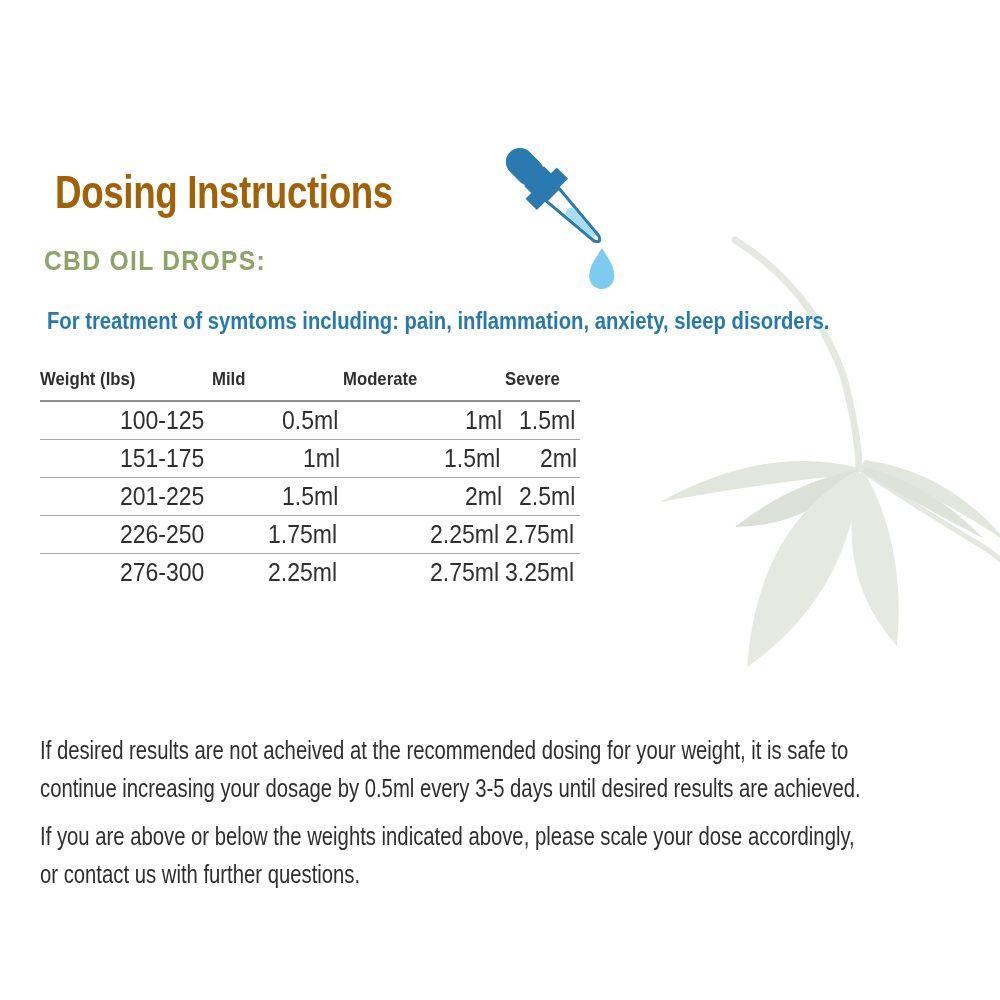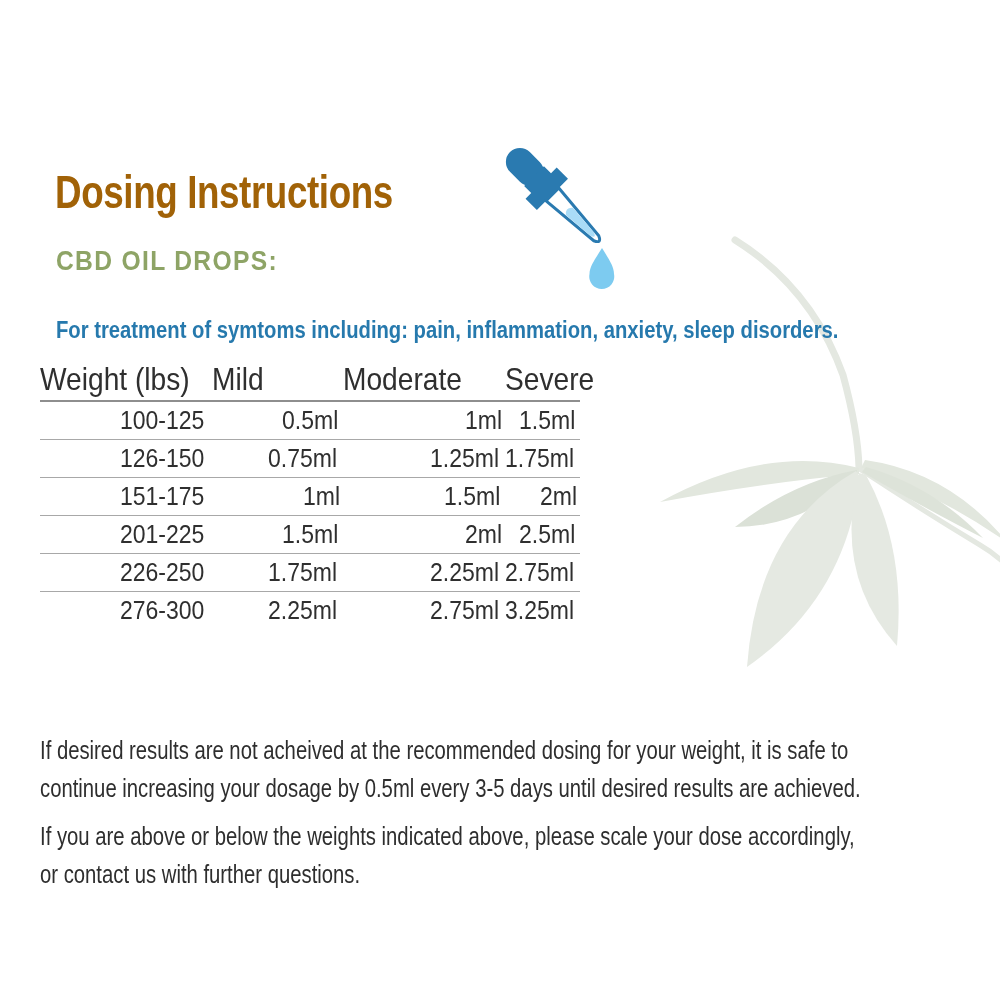--- a/index.html
+++ b/index.html
@@ -26,43 +26,43 @@
   .sx92{transform:scaleX(.92);}
 
   .title{
     position:absolute;left:40px;top:152px;margin:15px;
     font-size:46px;font-weight:bold;line-height:1.1;
     color:#a16207;letter-spacing:-.5px;
   }
   .dropper{position:absolute;left:480px;top:142px;}
 
   .section-heading{
-    position:absolute;left:56px;top:246px;margin:0;
+    position:absolute;left:44px;top:246px;margin:0;
     font-size:28px;font-weight:bold;line-height:1.1;
     color:#8EA466;letter-spacing:1.5px;
   }
   .subtitle{
-    position:absolute;left:40px;top:301px;margin:16px;
+    position:absolute;left:40px;top:301px;margin:7px;
     font-size:23px;font-weight:bold;line-height:1.2;
     color:#2679AD;
   }
 
   table.dosing{
     position:absolute;left:40px;top:358px;
     border-collapse:collapse;table-layout:fixed;
     width:540px;
     color:#2f2f2f;
   }
   table.dosing col.c1{width:172px;}
   table.dosing col.c2{width:131px;}
   table.dosing col.c3{width:162px;}
   table.dosing col.c4{width:75px;}
   table.dosing th{
     height:42px;text-align:left;vertical-align:middle;
-    font-size:32px;font-weight:normal;padding:0;
+    font-size:19px;font-weight:bold;padding:0;
     border-bottom:2px solid #8e8e8e;
   }
   table.dosing td{
     height:37px;text-align:right;vertical-align:middle;
     font-size:25px;font-weight:normal;padding:0;
     border-bottom:1px solid #a8a8a8;
   }
   table.dosing tr:last-child td{border-bottom:none;margin-left:44px;}
 
   .note{position:absolute;left:40px;margin:0;color:#2e2e2e;}
@@ -120,26 +120,20 @@
         </tr>
       </thead>
       <tbody>
         <tr>
           <td><span class="sx92">100-125</span></td>
           <td><span class="sx92">0.5ml</span></td>
           <td><span class="sx92">1ml</span></td>
           <td><span class="sx92">1.5ml</span></td>
         </tr>
         <tr>
-          <td><span class="sx92">126-150</span></td>
-          <td><span class="sx92">0.75ml</span></td>
-          <td><span class="sx92">1.25ml</span></td>
-          <td><span class="sx92">1.75ml</span></td>
-        </tr>
-        <tr>
           <td><span class="sx92">151-175</span></td>
           <td><span class="sx92">1ml</span></td>
           <td><span class="sx92">1.5ml</span></td>
           <td><span class="sx92">2ml</span></td>
         </tr>
         <tr>
           <td><span class="sx92">201-225</span></td>
           <td><span class="sx92">1.5ml</span></td>
           <td><span class="sx92">2ml</span></td>
           <td><span class="sx92">2.5ml</span></td>

